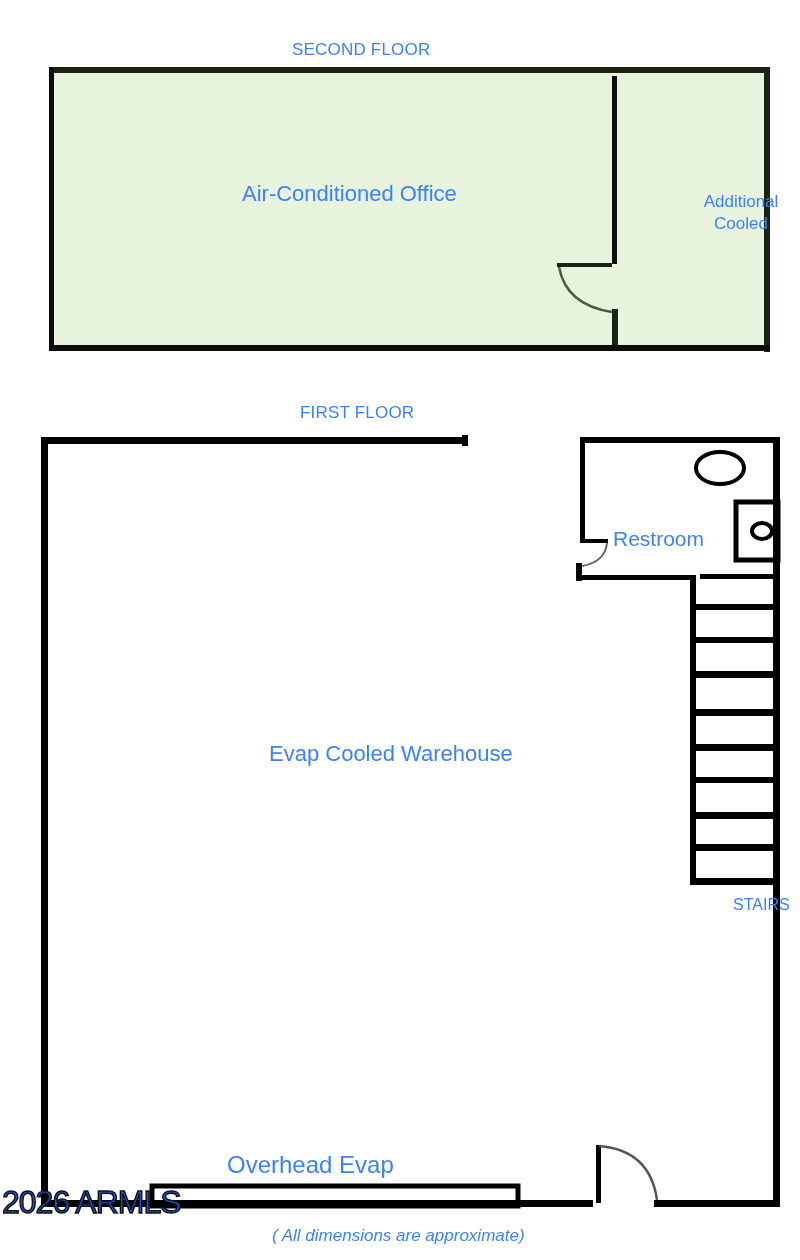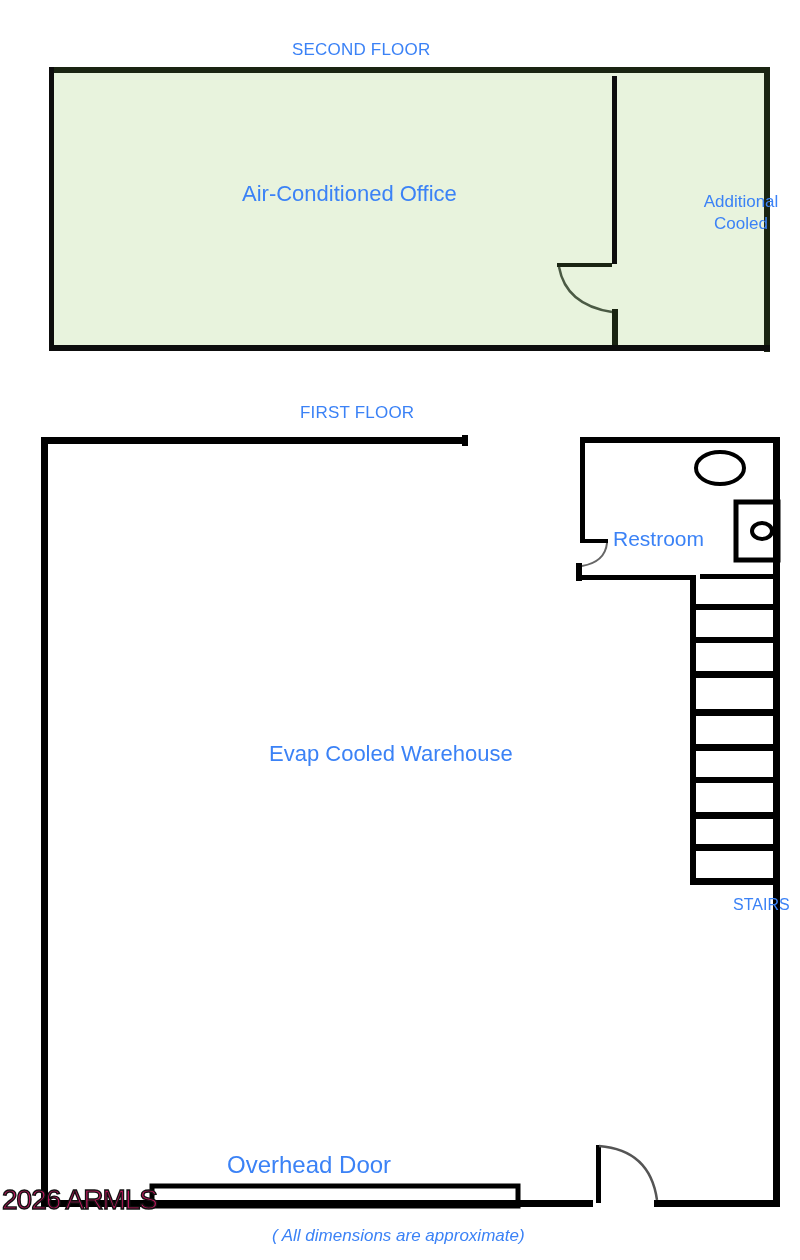--- a/index.html
+++ b/index.html
@@ -3,21 +3,21 @@
 <meta charset="utf-8">
 <style>
   html, body { margin: 0; padding: 0; background: #ffffff; }
   body { width: 800px; height: 1260px; position: relative; overflow: hidden; font-family: "Liberation Sans", sans-serif; }
   .label { position: absolute; color: #3b82f6; white-space: nowrap; font-family: "Liberation Sans", sans-serif; }
   .floor-title { font-size: 17px; letter-spacing: 0.2px; }
   .room-lg { font-size: 22px; }
   .room-sm { font-size: 17px; text-align: center; line-height: 22px; margin-left: 48px; }
   .room-md { font-size: 21px; }
   .note { font-size: 17px; font-style: italic; }
-  .watermark { font-size: 28px; color: #be185d; -webkit-text-stroke: 1.4px #111; letter-spacing: -1px; }
+  .watermark { font-size: 32px; color: #1d4ed8; -webkit-text-stroke: 1.4px #111; letter-spacing: -1px; }
   svg.plan { position: absolute; left: 0; top: 0; }
 </style>
 </head>
 <body>
 
 <svg class="plan" width="800" height="1260" viewBox="0 0 800 1260" xmlns="http://www.w3.org/2000/svg">
 
   <g>
     <rect x="52" y="70" width="715" height="278" fill="#e8f3dd"></rect>
 
@@ -78,16 +78,16 @@
 <div class="label room-lg" style="left:242px; top:181px;">Air-Conditioned Office</div>
 <div class="label room-sm" style="left:648px; top:191px; width:90px;">
   <div>Additional</div>
   <div>Cooled</div>
 </div>
 
 <div class="label floor-title" style="left:300px; top:403px;">FIRST FLOOR</div>
 <div class="label room-md" style="left:613px; top:527px;">Restroom</div>
 <div class="label room-lg" style="left:269px; top:741px;">Evap Cooled Warehouse</div>
 <div class="label" style="left:697px; top:896px; font-size:16px;margin-left:36px;">STAIRS</div>
-<div class="label room-lg" style="left:227px; top:1151px; font-size:24px;">Overhead Door</div>
+<div class="label room-lg" style="left:227px; top:1151px; font-size:24px;">Overhead Evap</div>
 
 <div class="label watermark" style="left:2px; top:1184px;">2026 ARMLS</div>
 <div class="label note" style="left:272px; top:1226px;">( All dimensions are approximate)</div>
 
 </body></html>

